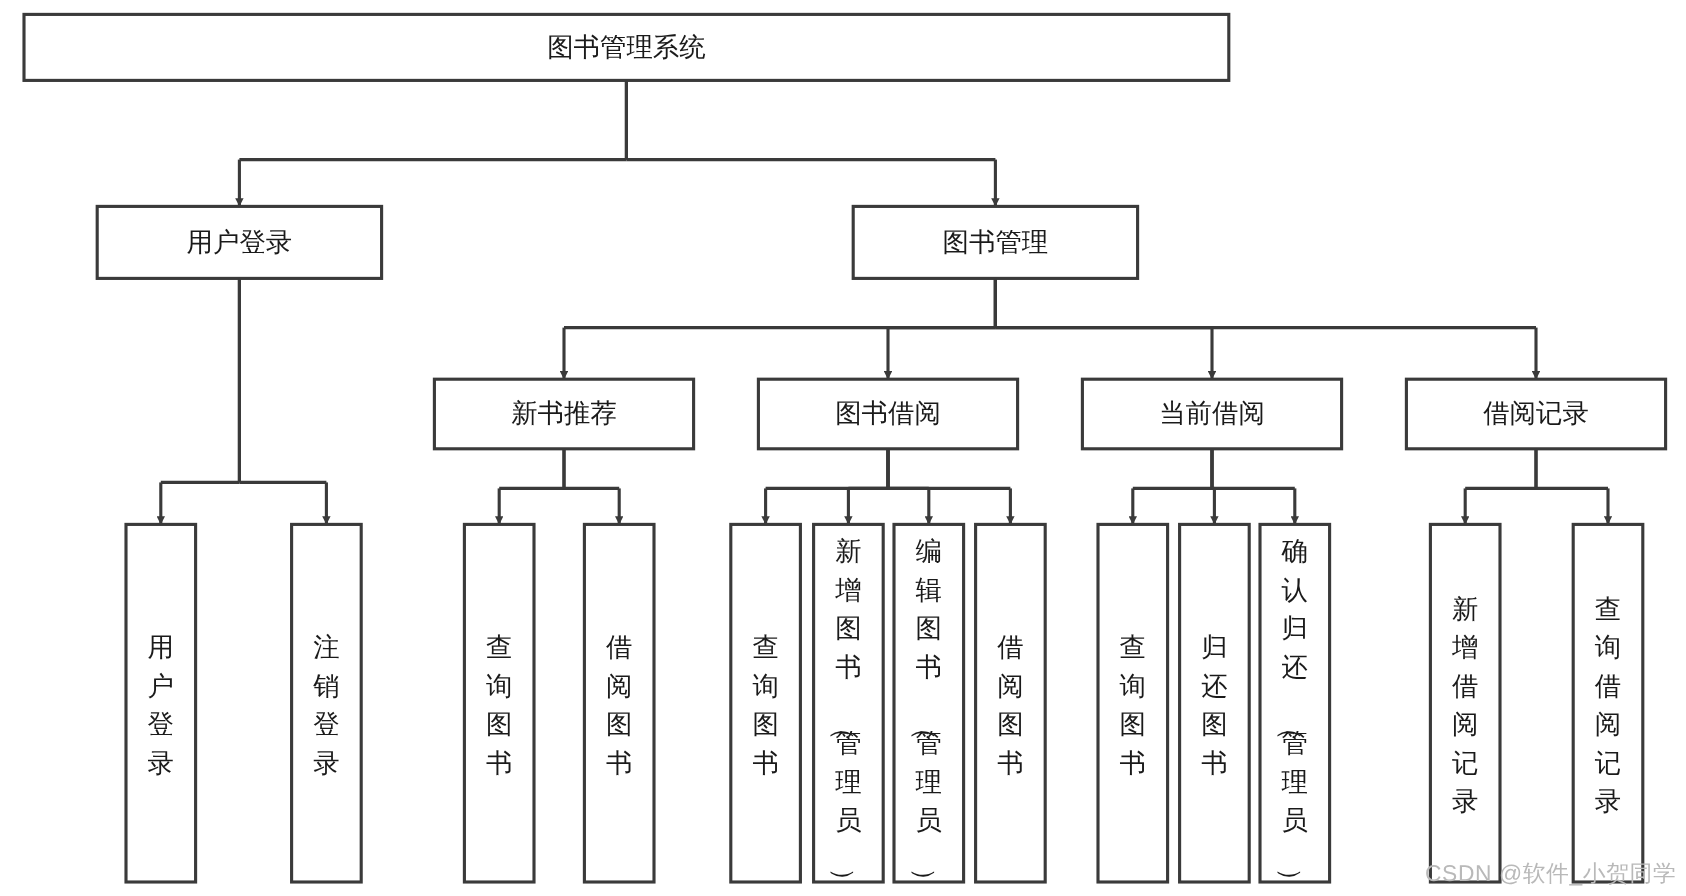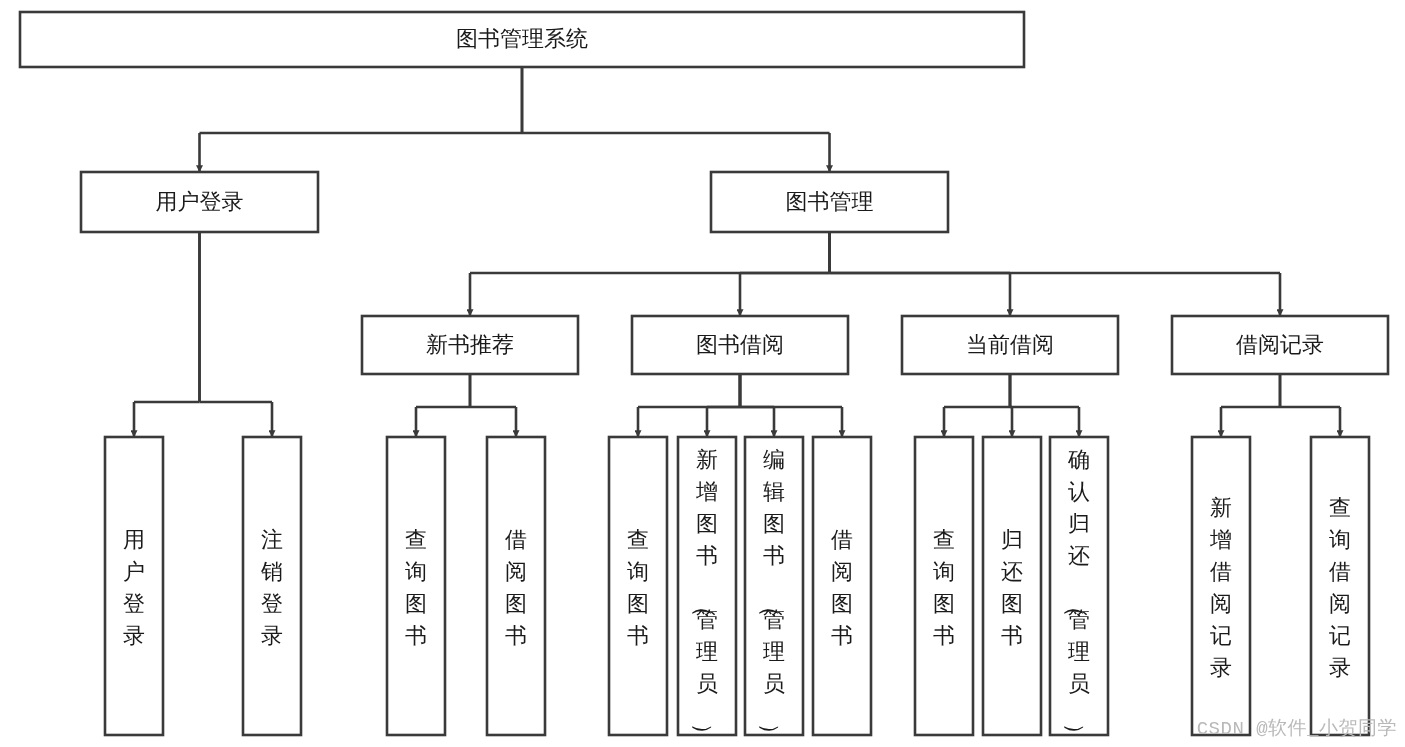--- a/index.html
+++ b/index.html
@@ -46,21 +46,21 @@
   .node-label-v {
     font-family: "Liberation Sans", "DejaVu Sans", sans-serif;
     font-size: 22px;
     fill: #1a1a1a;
     text-anchor: middle;
   }
   .watermark {
     position: absolute;
     right: 8px;
     bottom: 6px;
-    font-family: Liberation Mono, monospace;
+    font-family: Liberation Sans, sans-serif;
     font-size: 19px;
     color: #b9b9b9;
     white-space: nowrap;
     letter-spacing: 0.5px;
     pointer-events: none;
   }
 </style>
 </head>
 <body>
 

